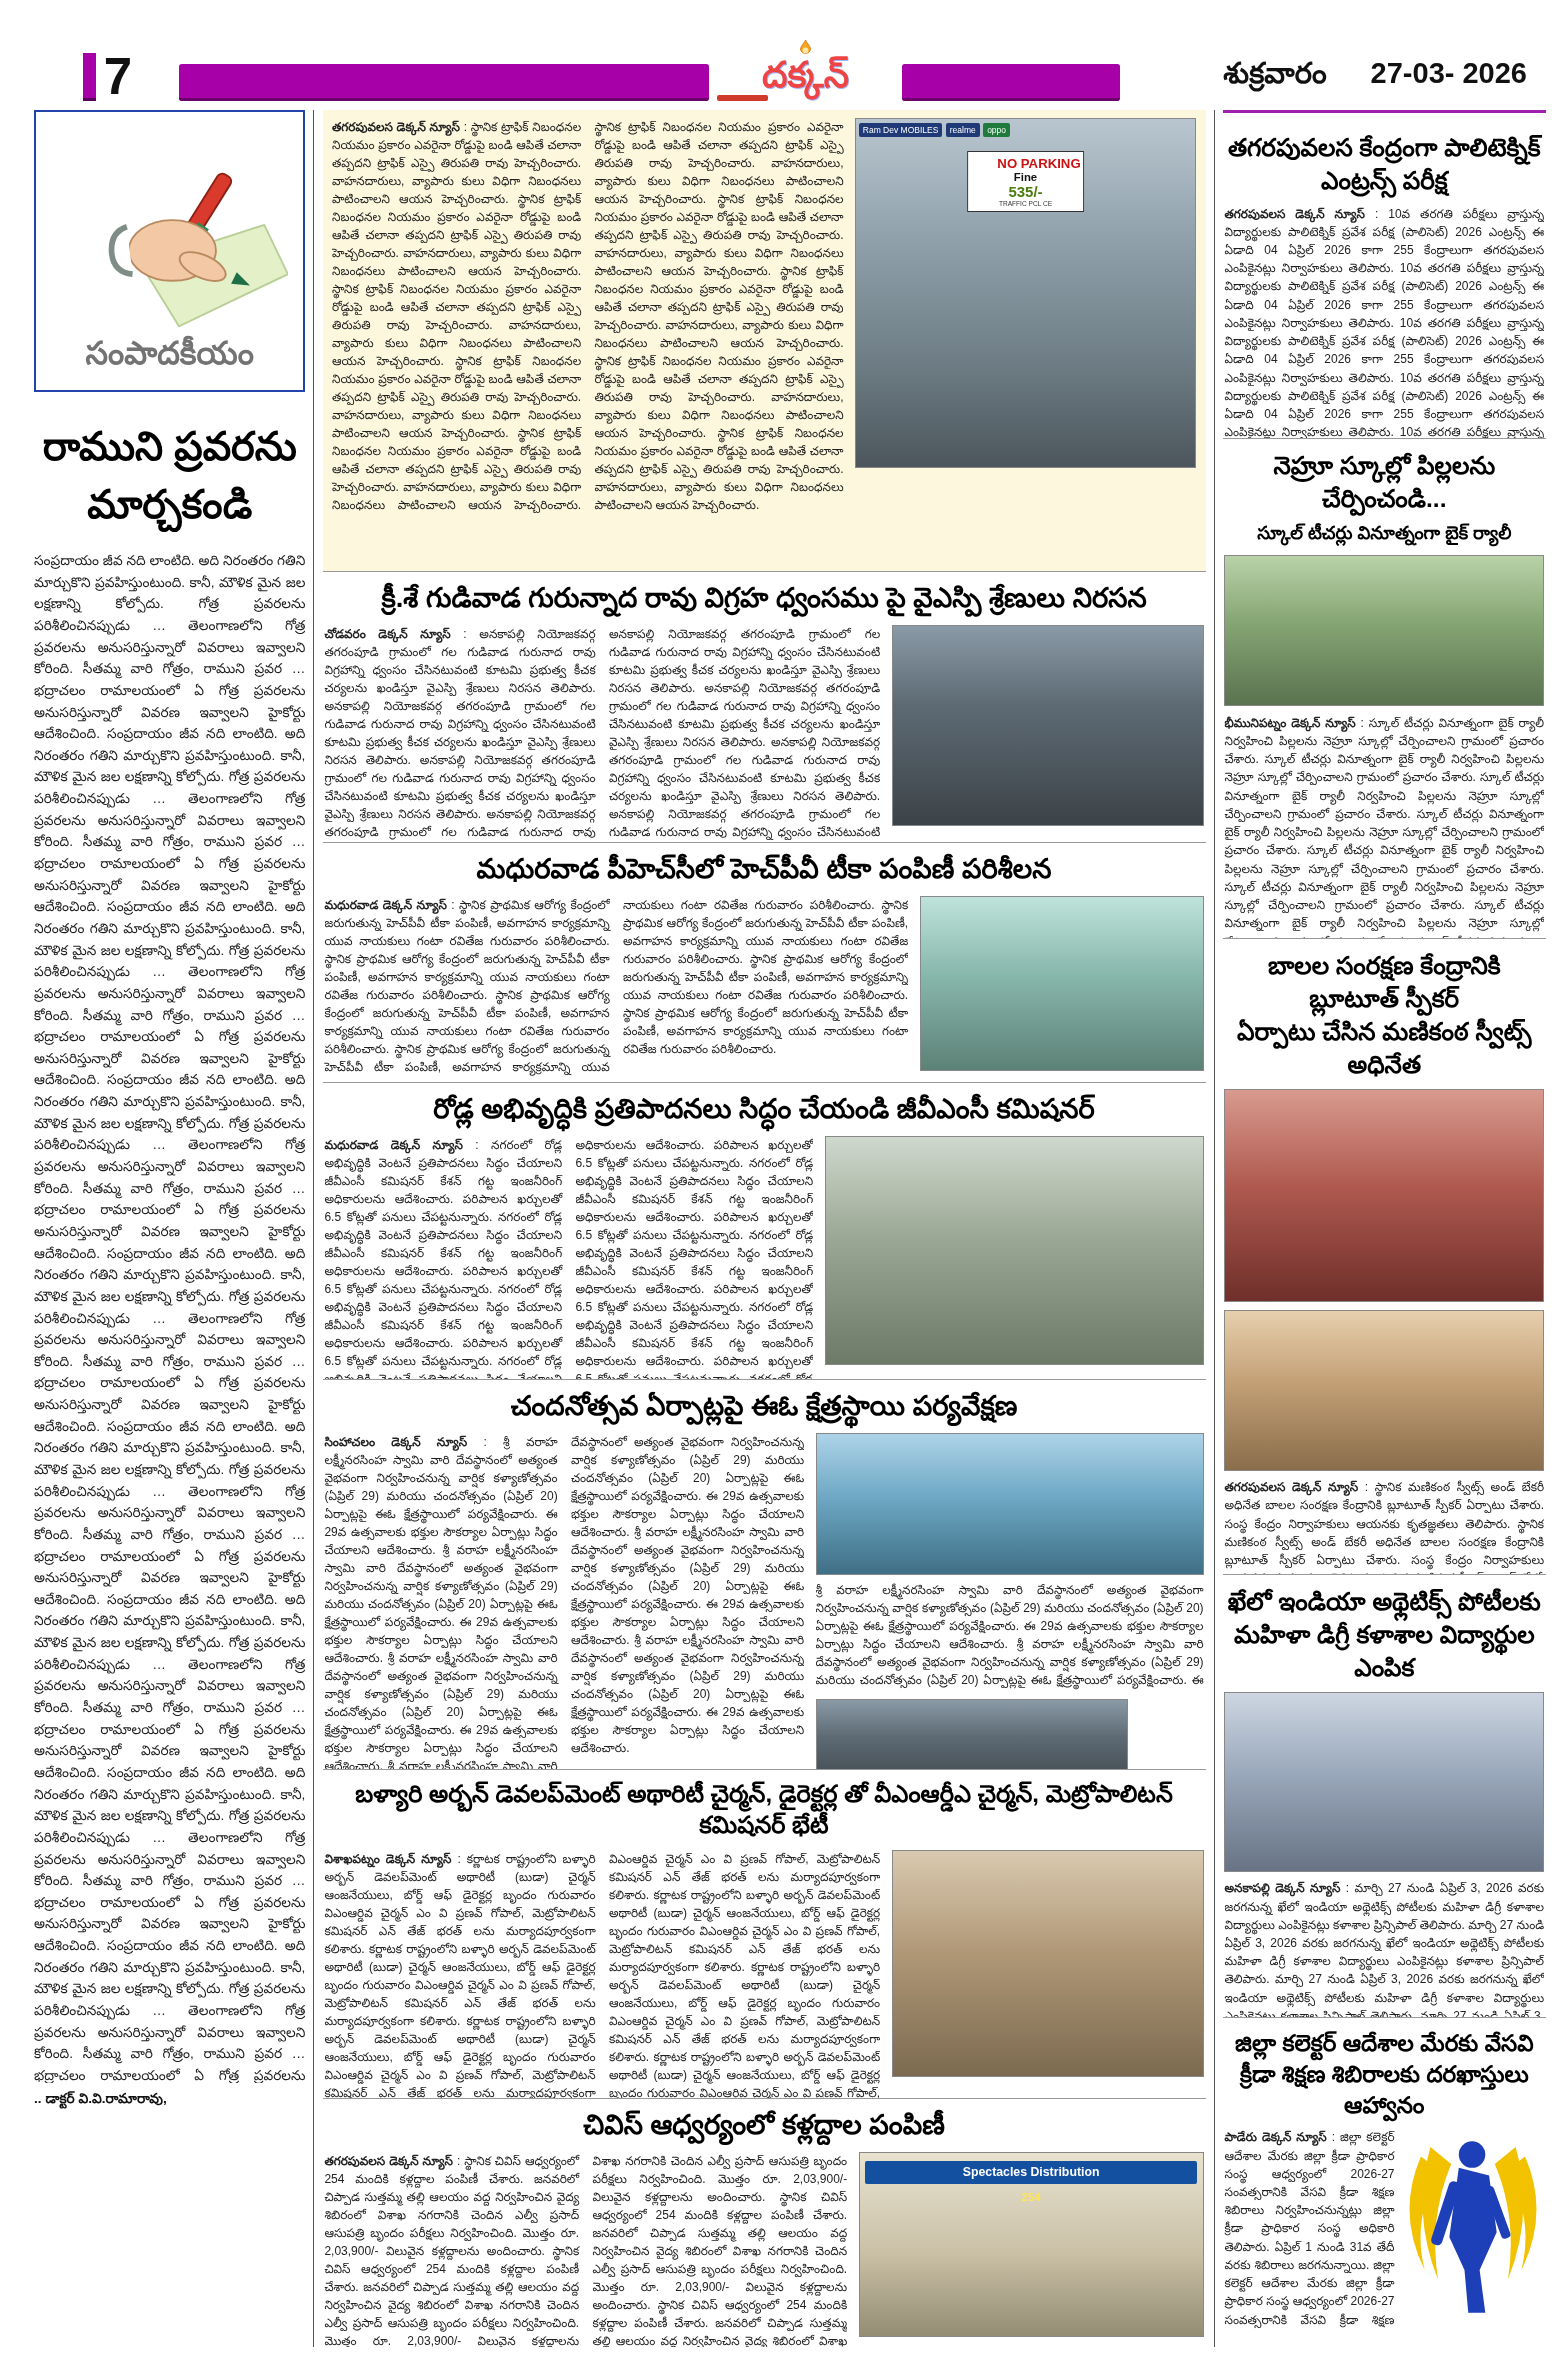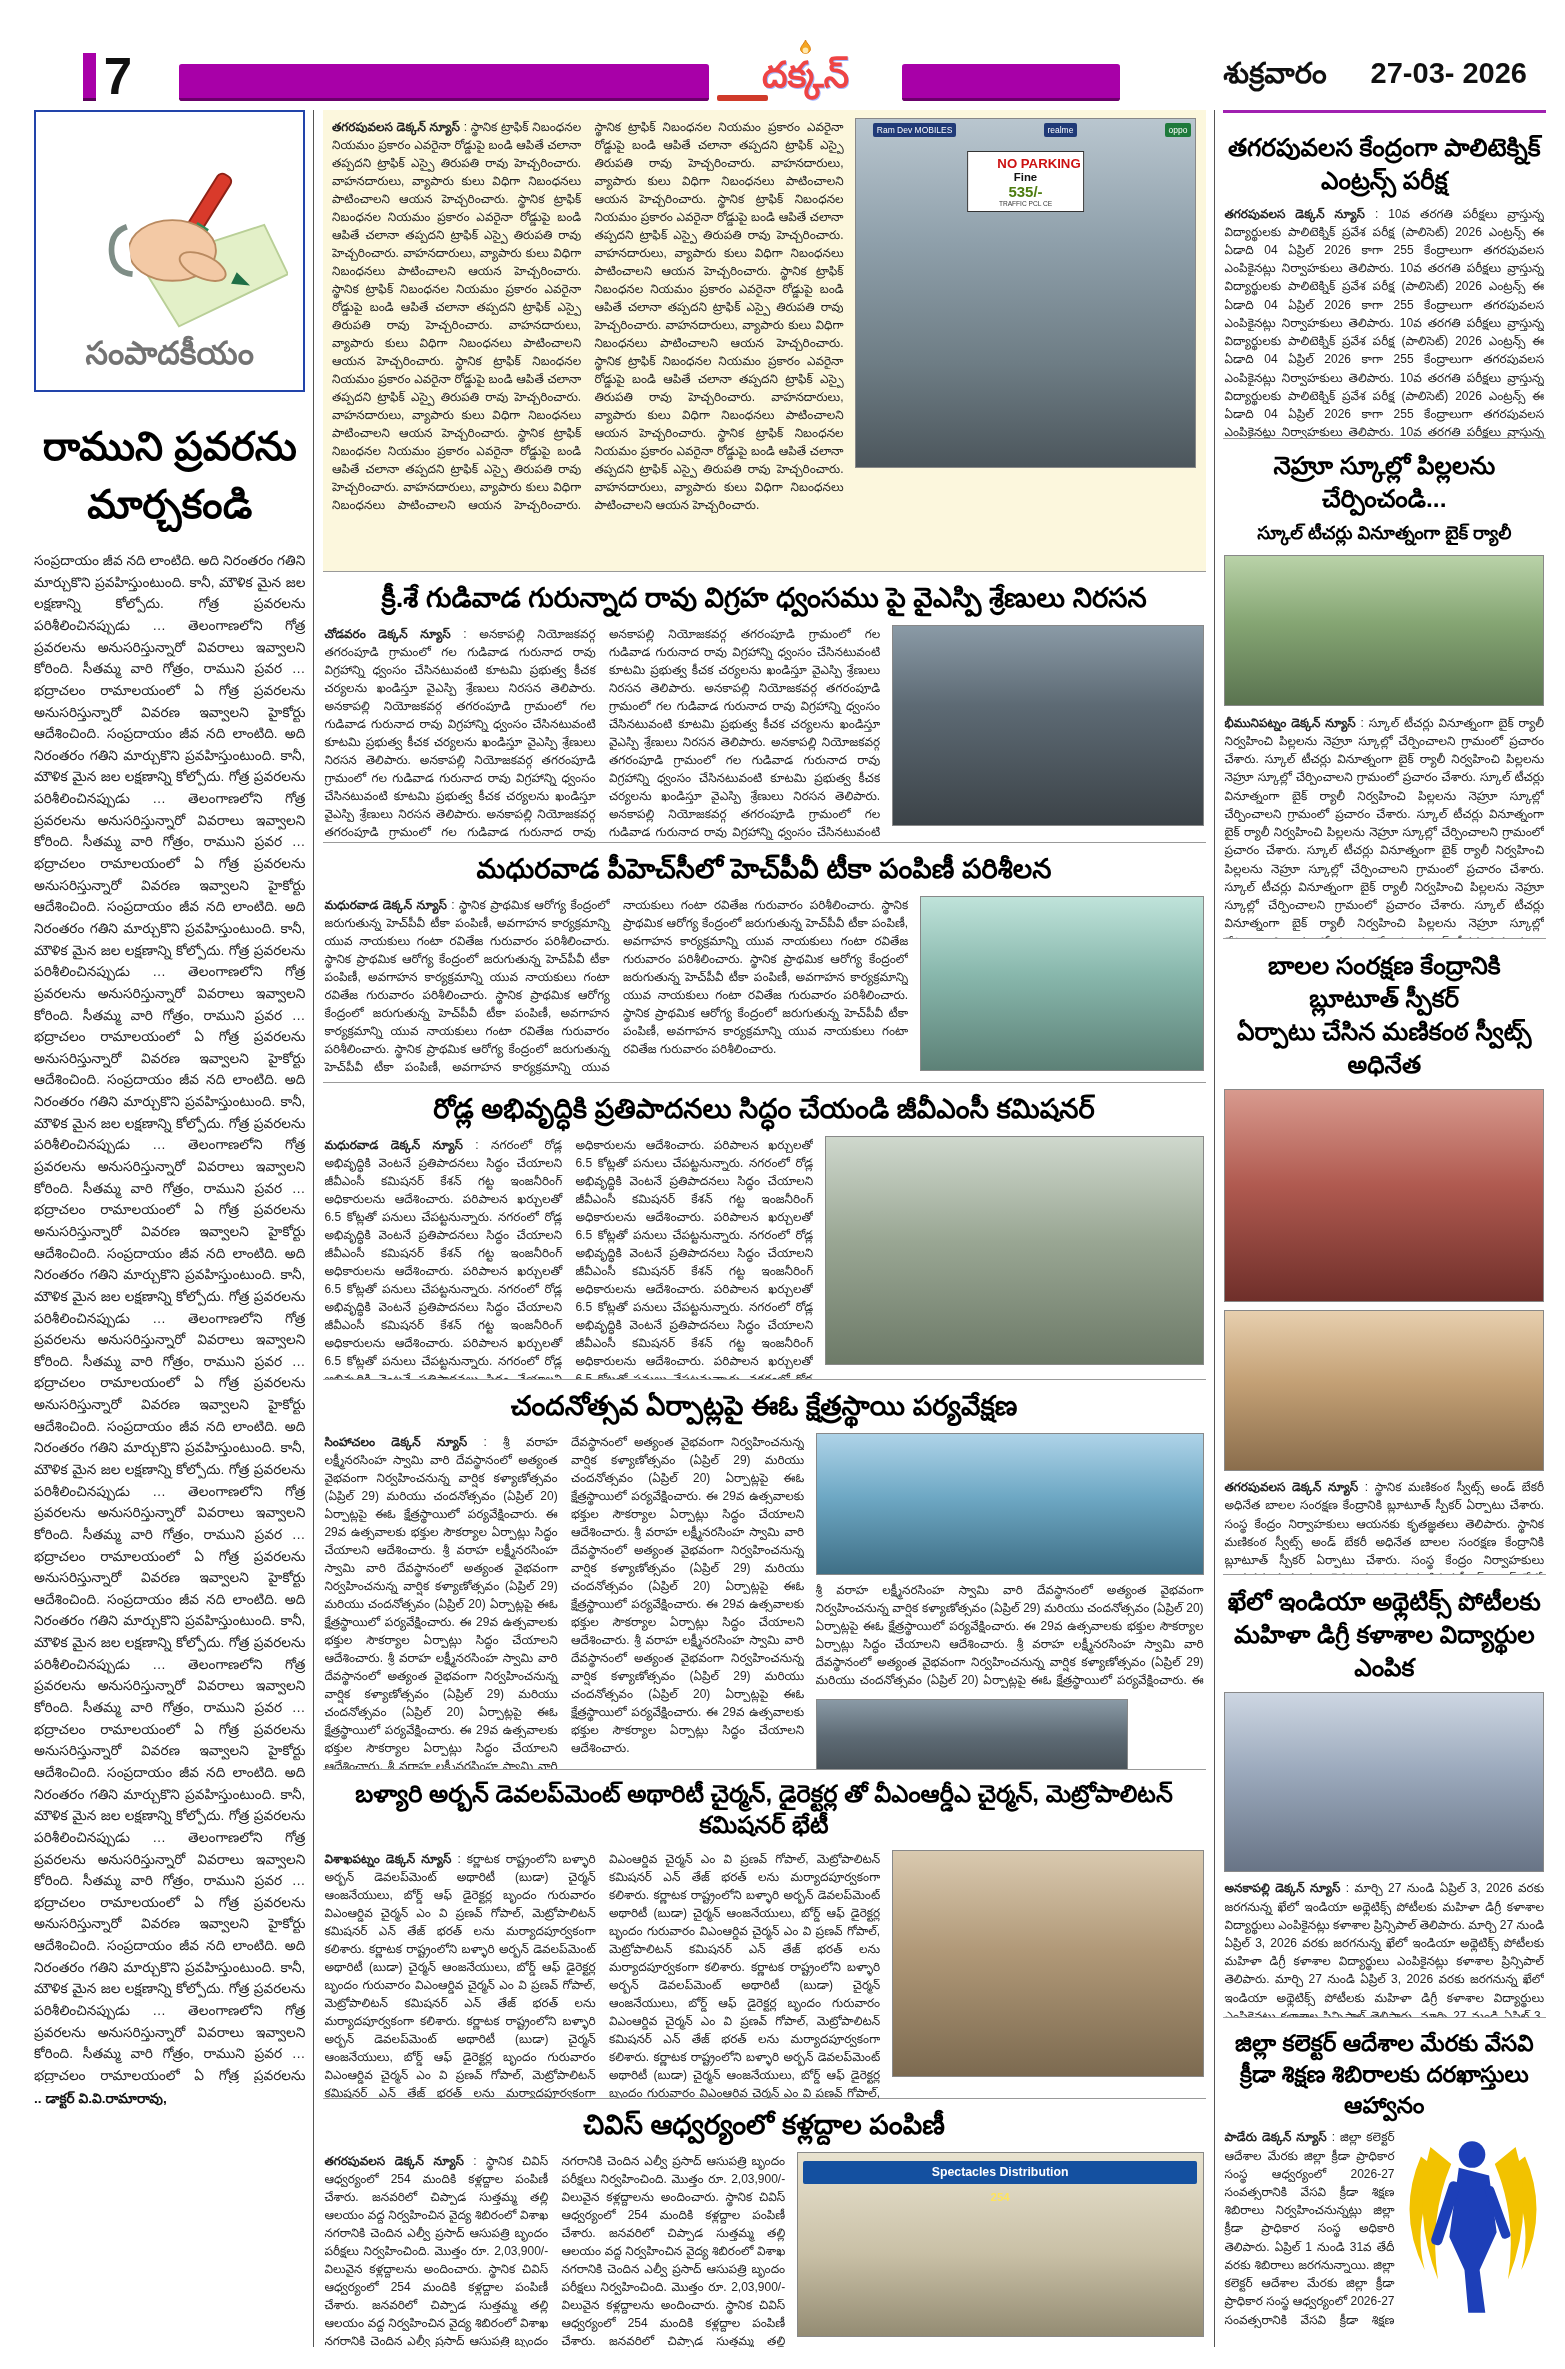--- a/index.html
+++ b/index.html
@@ -56,21 +56,21 @@
   .ph-rally{background:linear-gradient(180deg,#b9d2a8 0%,#85a573 45%,#5a7350 100%);}
   .ph-sweets{background:linear-gradient(180deg,#d89a8e 0%,#b05a50 45%,#6f2f2a 100%);}
   .ph-kids{background:linear-gradient(180deg,#e7cfae 0%,#c3a075 45%,#8a6d4c 100%);}
   .ph-ath{background:linear-gradient(180deg,#cdd6e2 0%,#9aa8bb 45%,#687486 100%);}
   .signboard{position:absolute;top:32px;left:50%;transform:translateX(-50%);width:112px;background:#fff;
              border:1.9px solid #333;text-align:center;padding:3.8px 1.9px;}
   .sb1{color:#cc1111;font-weight:bold;font-size:13.2px;padding-left:27px;}
   .sb2{color:#111;font-weight:bold;font-size:11.4px;}
   .sb3{color:#4d7c0f;font-weight:bold;font-size:15px;}
   .sb4{color:#333;font-size:6.6px;}
-  .shops{position:absolute;top:3.8px;left:17px;right:3.8px;display:flex;gap:3.8px;justify-content:space-between;}
+  .shops{position:absolute;top:3.8px;left:3px;right:3.8px;display:flex;gap:3.8px;justify-content:flex-start;}
   .shoptag{background:#203a77;color:#fff;font-size:8.5px;padding:1.9px 3.8px;border-radius:1.9px;}
   .shoptag.green{background:#1f7a3c;}
   .banner{position:absolute;top:7.6px;left:5.7px;right:5.7px;background:#1450a0;color:#fff;text-align:center;
           font-size:12.3px;font-weight:bold;padding:4.7px 1.9px;border-radius:1.9px;}
   .bannernum{position:absolute;top:38px;left:50%;transform:translateX(-50%);color:#ffe45c;
              font-size:11.4px;font-weight:bold;}
   
   .rrule{border-top:3.8px solid #a020b0;margin-bottom:7.6px;}
   .r-art{border-bottom:0.9px solid #999;padding:5.7px 1.9px 9.5px;}
   .r-head{font-size:24.6px;font-weight:bold;text-align:center;line-height:1.35;margin:3.8px 0 7.6px;color:#000;}
@@ -209,21 +209,21 @@
         </div>
       </article>
 
       <article class="c-art" style="height:248px;border-bottom:none;">
         <h2 class="c-head">చివిస్ ఆధ్వర్యంలో కళ్లద్దాల పంపిణీ</h2>
         <div class="c-row">
           <div class="c-body">
             <span class="dl">తగరపువలస డెక్కన్ న్యూస్</span> :
             <span>స్థానిక చివిస్ ఆధ్వర్యంలో 254 మందికి కళ్లద్దాల పంపిణీ చేశారు. జనవరిలో చిప్పాడ సుత్తమ్మ తల్లి ఆలయం వద్ద నిర్వహించిన వైద్య శిబిరంలో విశాఖ నగరానికి చెందిన ఎల్వీ ప్రసాద్ ఆసుపత్రి బృందం పరీక్షలు నిర్వహించింది. మొత్తం రూ. 2,03,900/- విలువైన కళ్లద్దాలను అందించారు. స్థానిక చివిస్ ఆధ్వర్యంలో 254 మందికి కళ్లద్దాల పంపిణీ చేశారు. జనవరిలో చిప్పాడ సుత్తమ్మ తల్లి ఆలయం వద్ద నిర్వహించిన వైద్య శిబిరంలో విశాఖ నగరానికి చెందిన ఎల్వీ ప్రసాద్ ఆసుపత్రి బృందం పరీక్షలు నిర్వహించింది. మొత్తం రూ. 2,03,900/- విలువైన కళ్లద్దాలను అందించారు. స్థానిక చివిస్ ఆధ్వర్యంలో 254 మందికి కళ్లద్దాల పంపిణీ చేశారు. జనవరిలో చిప్పాడ సుత్తమ్మ తల్లి ఆలయం వద్ద నిర్వహించిన వైద్య శిబిరంలో విశాఖ నగరానికి చెందిన ఎల్వీ ప్రసాద్ ఆసుపత్రి బృందం పరీక్షలు నిర్వహించింది. మొత్తం రూ. 2,03,900/- విలువైన కళ్లద్దాలను అందించారు. స్థానిక చివిస్ ఆధ్వర్యంలో 254 మందికి కళ్లద్దాల పంపిణీ చేశారు. జనవరిలో చిప్పాడ సుత్తమ్మ తల్లి ఆలయం వద్ద నిర్వహించిన వైద్య శిబిరంలో విశాఖ నగరానికి చెందిన ఎల్వీ ప్రసాద్ ఆసుపత్రి బృందం పరీక్షలు నిర్వహించింది. మొత్తం రూ. 2,03,900/- విలువైన కళ్లద్దాలను అందించారు. స్థానిక చివిస్ ఆధ్వర్యంలో 254 మందికి కళ్లద్దాల పంపిణీ చేశారు. జనవరిలో చిప్పాడ సుత్తమ్మ తల్లి ఆలయం వద్ద నిర్వహించిన వైద్య శిబిరంలో విశాఖ నగరానికి చెందిన ఎల్వీ ప్రసాద్ ఆసుపత్రి బృందం పరీక్షలు నిర్వహించింది. మొత్తం రూ. 2,03,900/- విలువైన కళ్లద్దాలను అందించారు. స్థానిక చివిస్ ఆధ్వర్యంలో 254 మందికి కళ్లద్దాల పంపిణీ చేశారు. జనవరిలో చిప్పాడ సుత్తమ్మ తల్లి ఆలయం వద్ద నిర్వహించిన వైద్య శిబిరంలో విశాఖ నగరానికి చెందిన ఎల్వీ ప్రసాద్ ఆసుపత్రి బృందం పరీక్షలు నిర్వహించింది. మొత్తం రూ. 2,03,900/- విలువైన కళ్లద్దాలను అందించారు. స్థానిక చివిస్ ఆధ్వర్యంలో 254 మందికి కళ్లద్దాల పంపిణీ చేశారు. జనవరిలో చిప్పాడ సుత్తమ్మ తల్లి ఆలయం వద్ద నిర్వహించిన వైద్య శిబిరంలో విశాఖ నగరానికి చెందిన ఎల్వీ ప్రసాద్ ఆసుపత్రి బృందం పరీక్షలు నిర్వహించింది. మొత్తం రూ. 2,03,900/- విలువైన కళ్లద్దాలను అందించారు.</span>
           </div>
-          <div class="photo ph-spect" style="width:407px;height:185px;">
+          <div class="photo ph-spect" style="width:345px;height:185px;">
             <div class="banner">Spectacles Distribution</div>
             <div class="bannernum">254</div>
           </div>
         </div>
       </article>
 
     </main>
 
     <aside class="colrule-r">
       <div class="rrule"></div>

